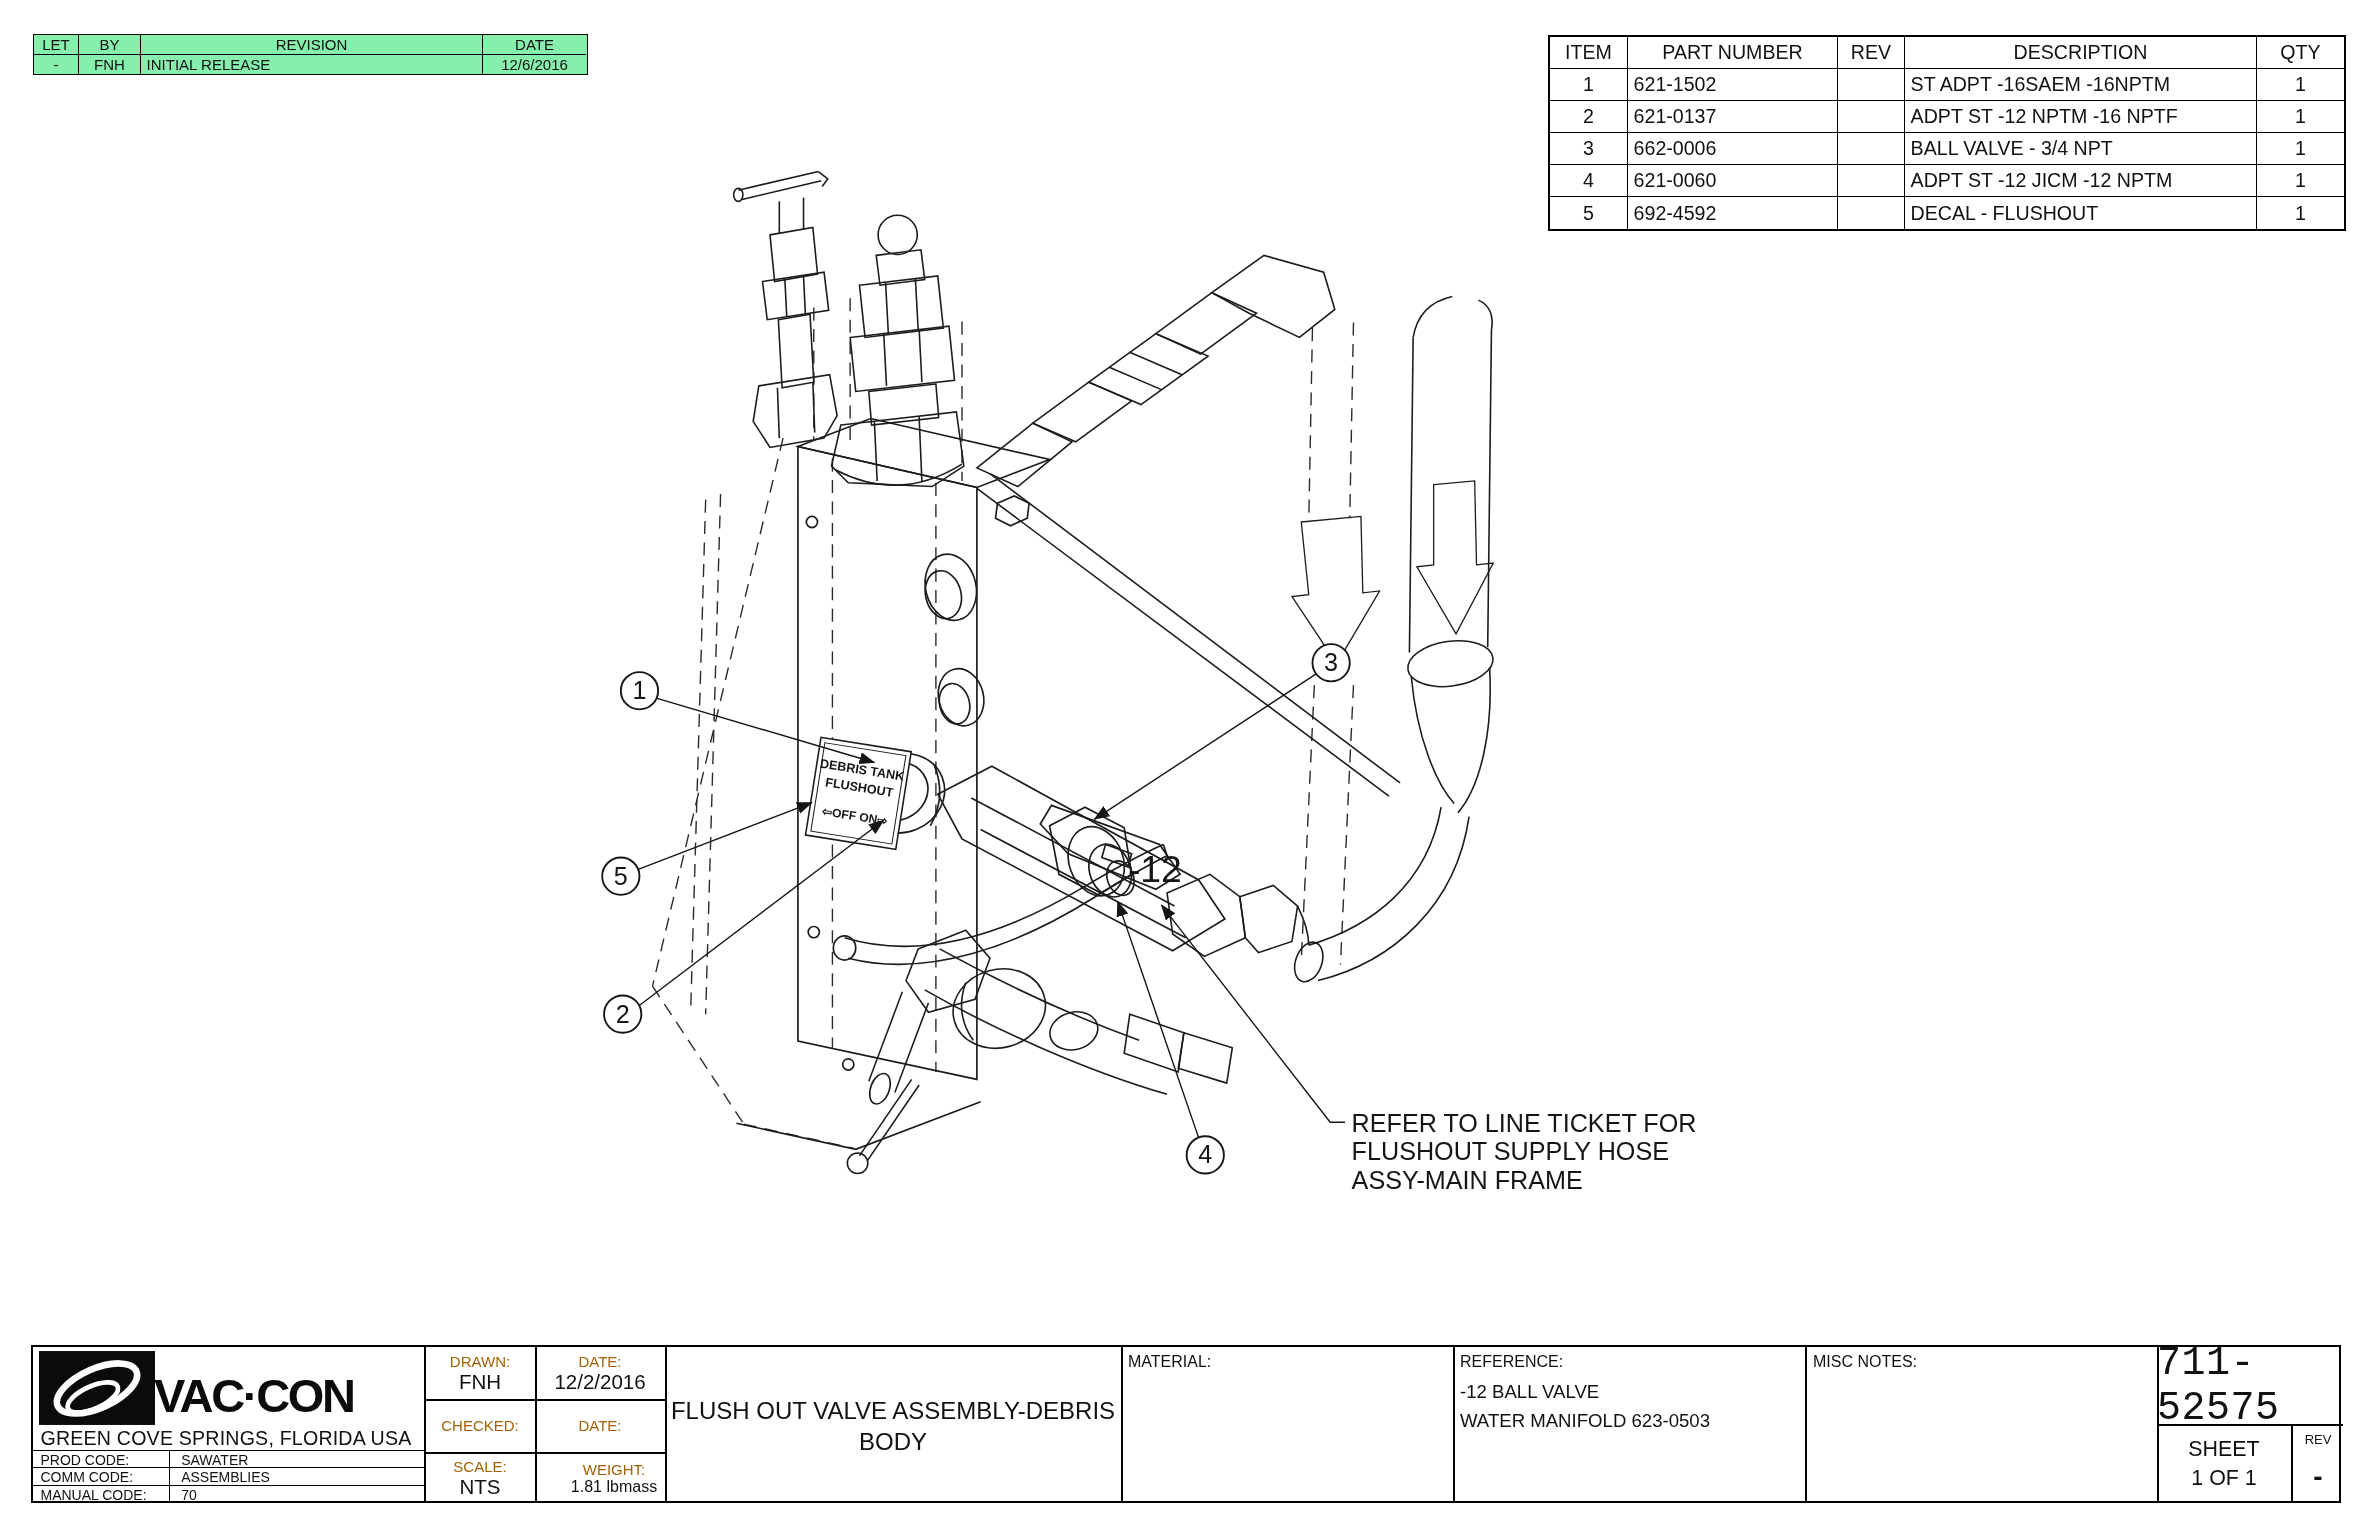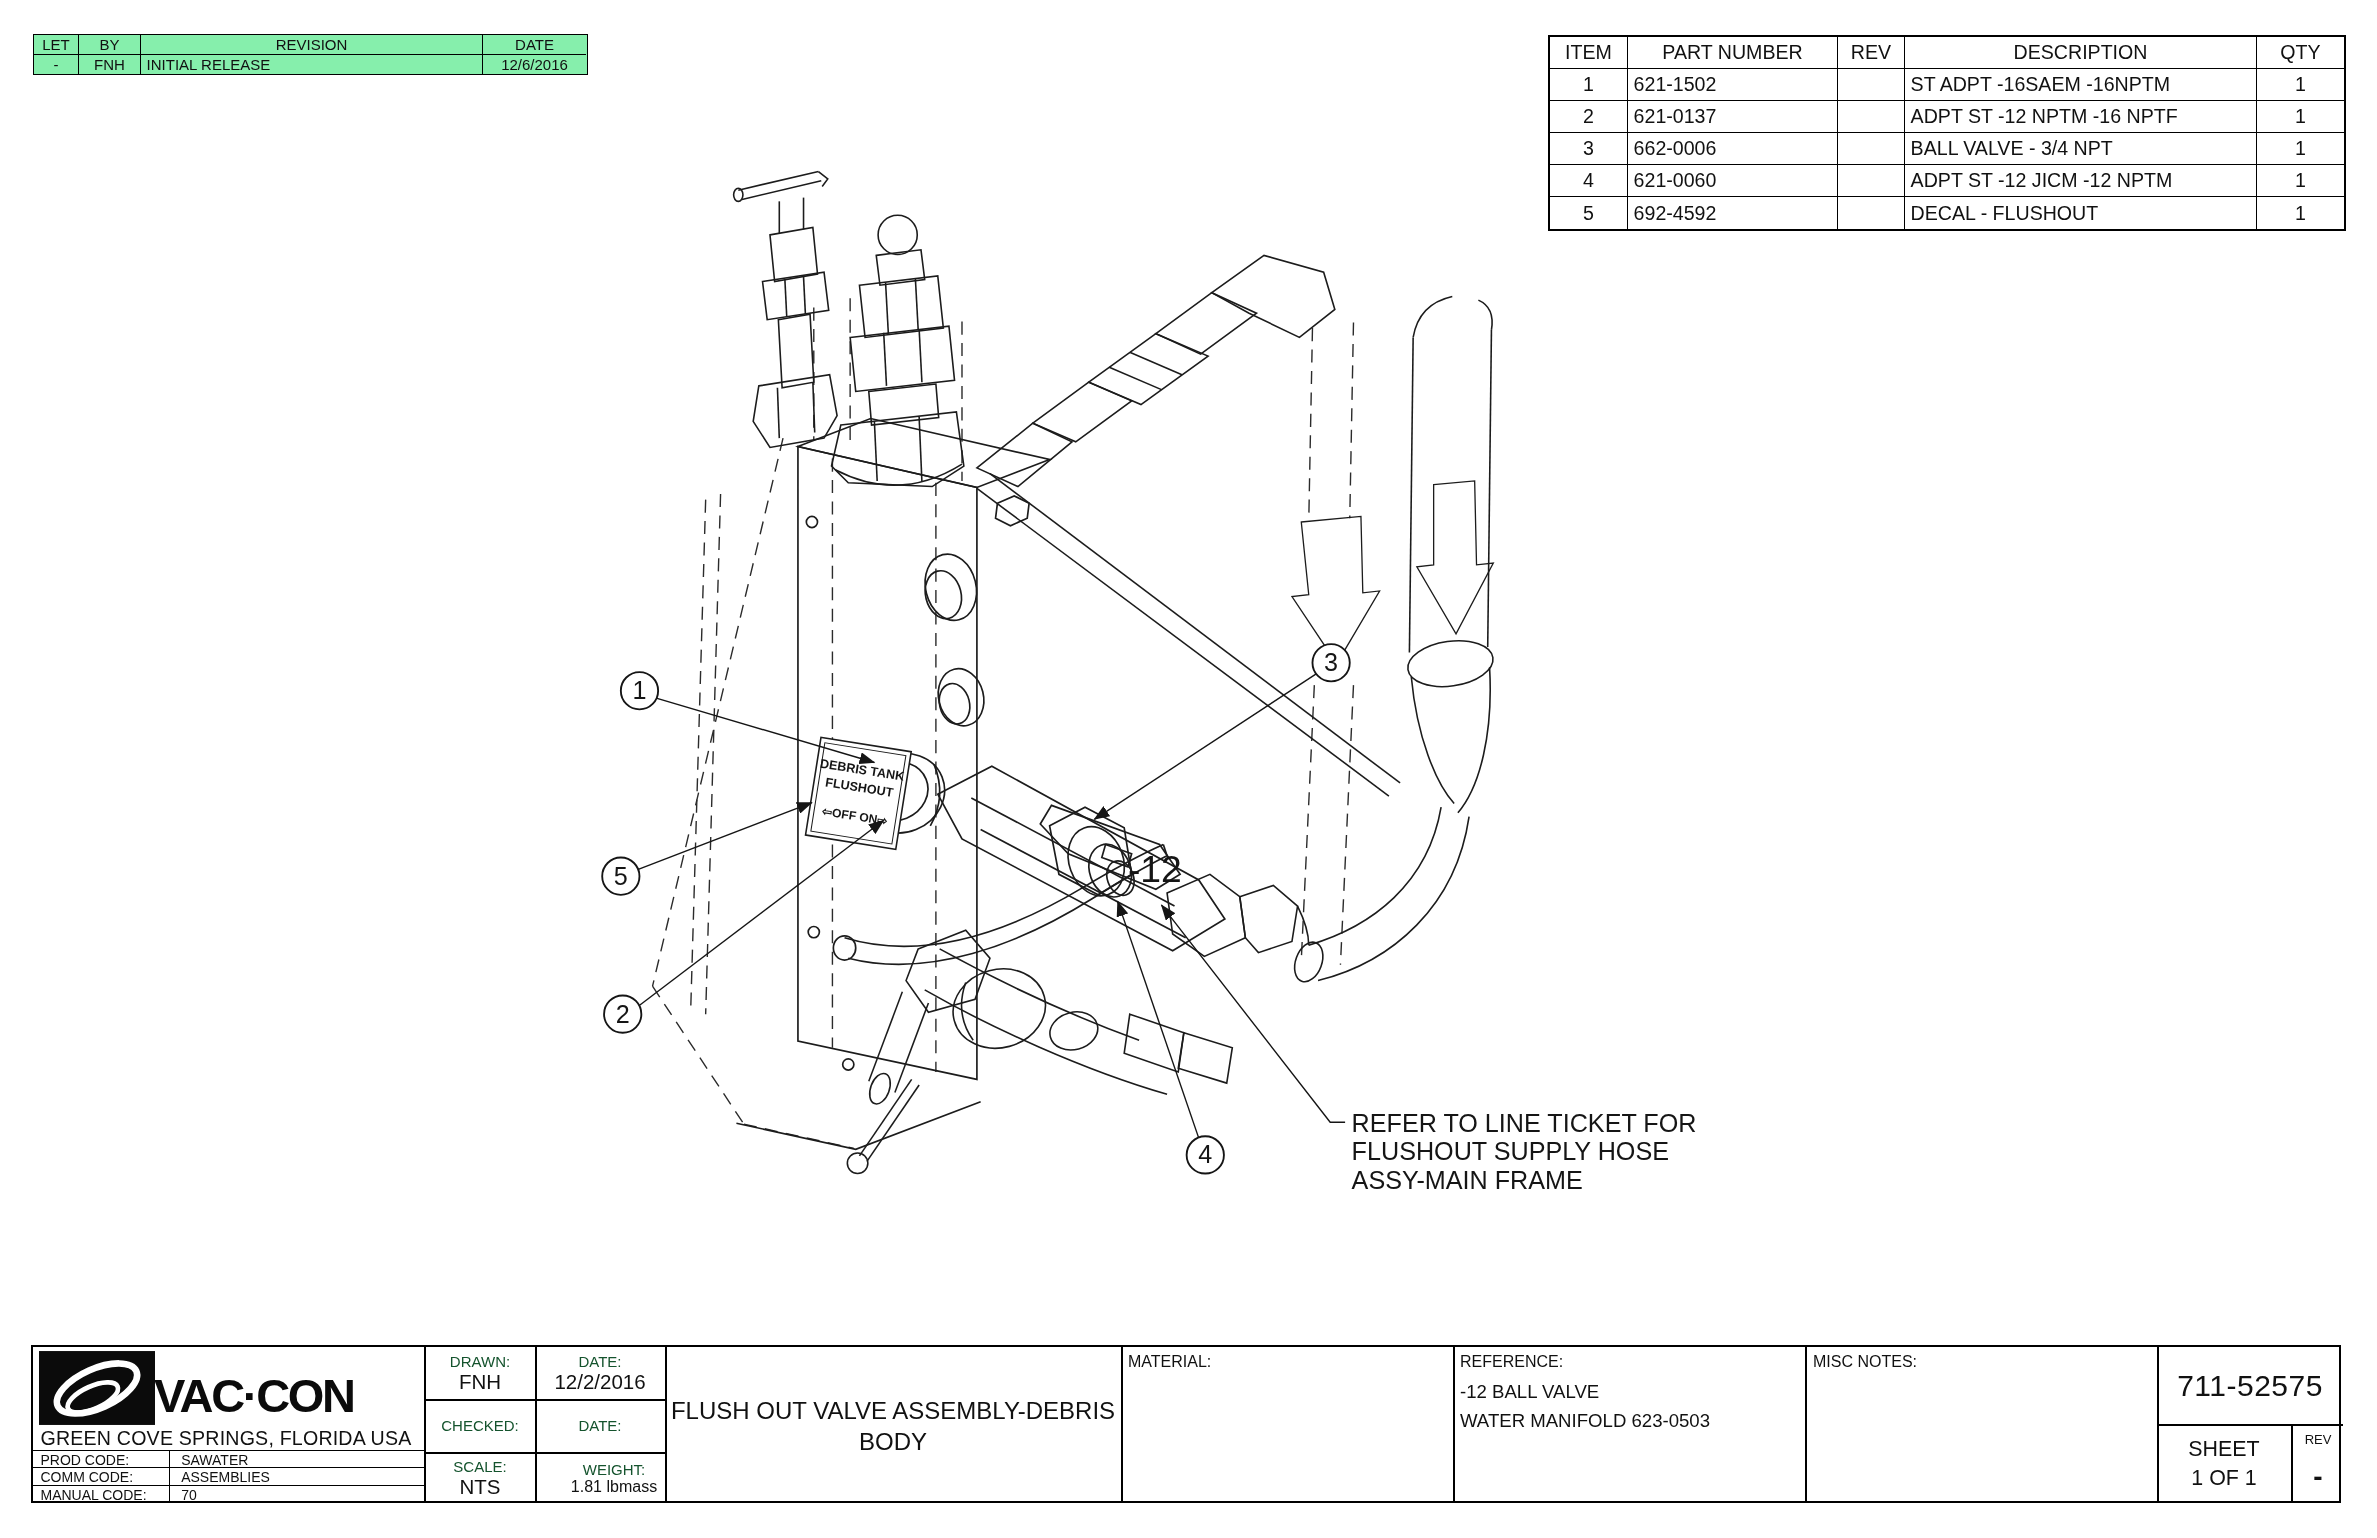--- a/index.html
+++ b/index.html
@@ -18,31 +18,31 @@
   #parts-wrap{left:1548px;top:35px;width:794px;border:2.1px solid #000;box-sizing:content-box;background:#fff;}
   #parts-title{height:30px;border-bottom:1.6px solid #000;display:flex;align-items:center;justify-content:center;
                font-size:21.4px;letter-spacing:0.5px;}
   #parts-grid{display:grid;grid-template-columns:78px 210px 67px 352px 87px;grid-auto-rows:32px;font-size:19.6px;}
   #parts-grid .hdr{font-size:19.6px;}
   .rowc{display:contents;}
   
   #tblock{left:31px;top:1345px;width:2310px;height:158px;border:2.8px solid #000;box-sizing:border-box;background:#fff;}
   .vdiv{position:absolute;top:0;bottom:0;width:1.9px;background:#000;}
   .hseg{position:absolute;height:1.9px;background:#000;}
-  .lbl{font-size:15px;color:#14532d;}
+  .lbl{font-size:15px;color:#a16207;}
   .val{font-size:20.5px;color:#111;}
   .fieldcell{position:absolute;display:flex;flex-direction:column;align-items:center;justify-content:center;text-align:center;}
   #logo-word{position:absolute;left:121px;top:20.5px;font-size:47px;font-weight:900;letter-spacing:-2.3px;color:#0b0b0b;}
   #logo-tag{position:absolute;left:7.5px;top:80px;font-size:19.6px;letter-spacing:0.2px;white-space:nowrap;}
   .coderow{position:absolute;left:0;width:391px;height:17.7px;border-top:1.7px solid #000;display:flex;font-size:14px;}
   .coderow .cl{width:137px;border-right:1.7px solid #000;box-sizing:border-box;padding-left:7.5px;display:flex;align-items:center;}
   .coderow .cv{flex:1;padding-left:11.2px;display:flex;align-items:center;}
   .toplabel{position:absolute;font-size:16px;}
   #dwg-number{position:absolute;left:2124px;top:0;width:186px;height:77px;display:flex;align-items:center;justify-content:center;
-              font-size:30px;letter-spacing:0.5px;}
+              font-size:40px;letter-spacing:0.5px;font-family:Liberation Mono, monospace;}
   #sheet-cell{position:absolute;left:2124px;top:77px;width:134px;height:80px;display:flex;flex-direction:column;
               align-items:center;justify-content:center;font-size:21.4px;line-height:1.35;}
   #rev-cell{position:absolute;left:2260px;top:77px;width:50px;height:80px;}
   #rev-cell .rl{position:absolute;top:7.5px;width:100%;text-align:center;font-size:13px;}
   #rev-cell .rv{position:absolute;top:37px;width:100%;text-align:center;font-size:28px;font-weight:bold;}
   #title-cell{position:absolute;left:632px;top:0;width:456px;height:158px;display:flex;flex-direction:column;
               align-items:center;justify-content:center;font-size:24px;line-height:1.3;text-align:center;}
   .refline{font-size:18.6px;line-height:1.55;}
   svg text{font-family:"Liberation Sans",sans-serif;fill:#151515;stroke:none;}
 </style>

